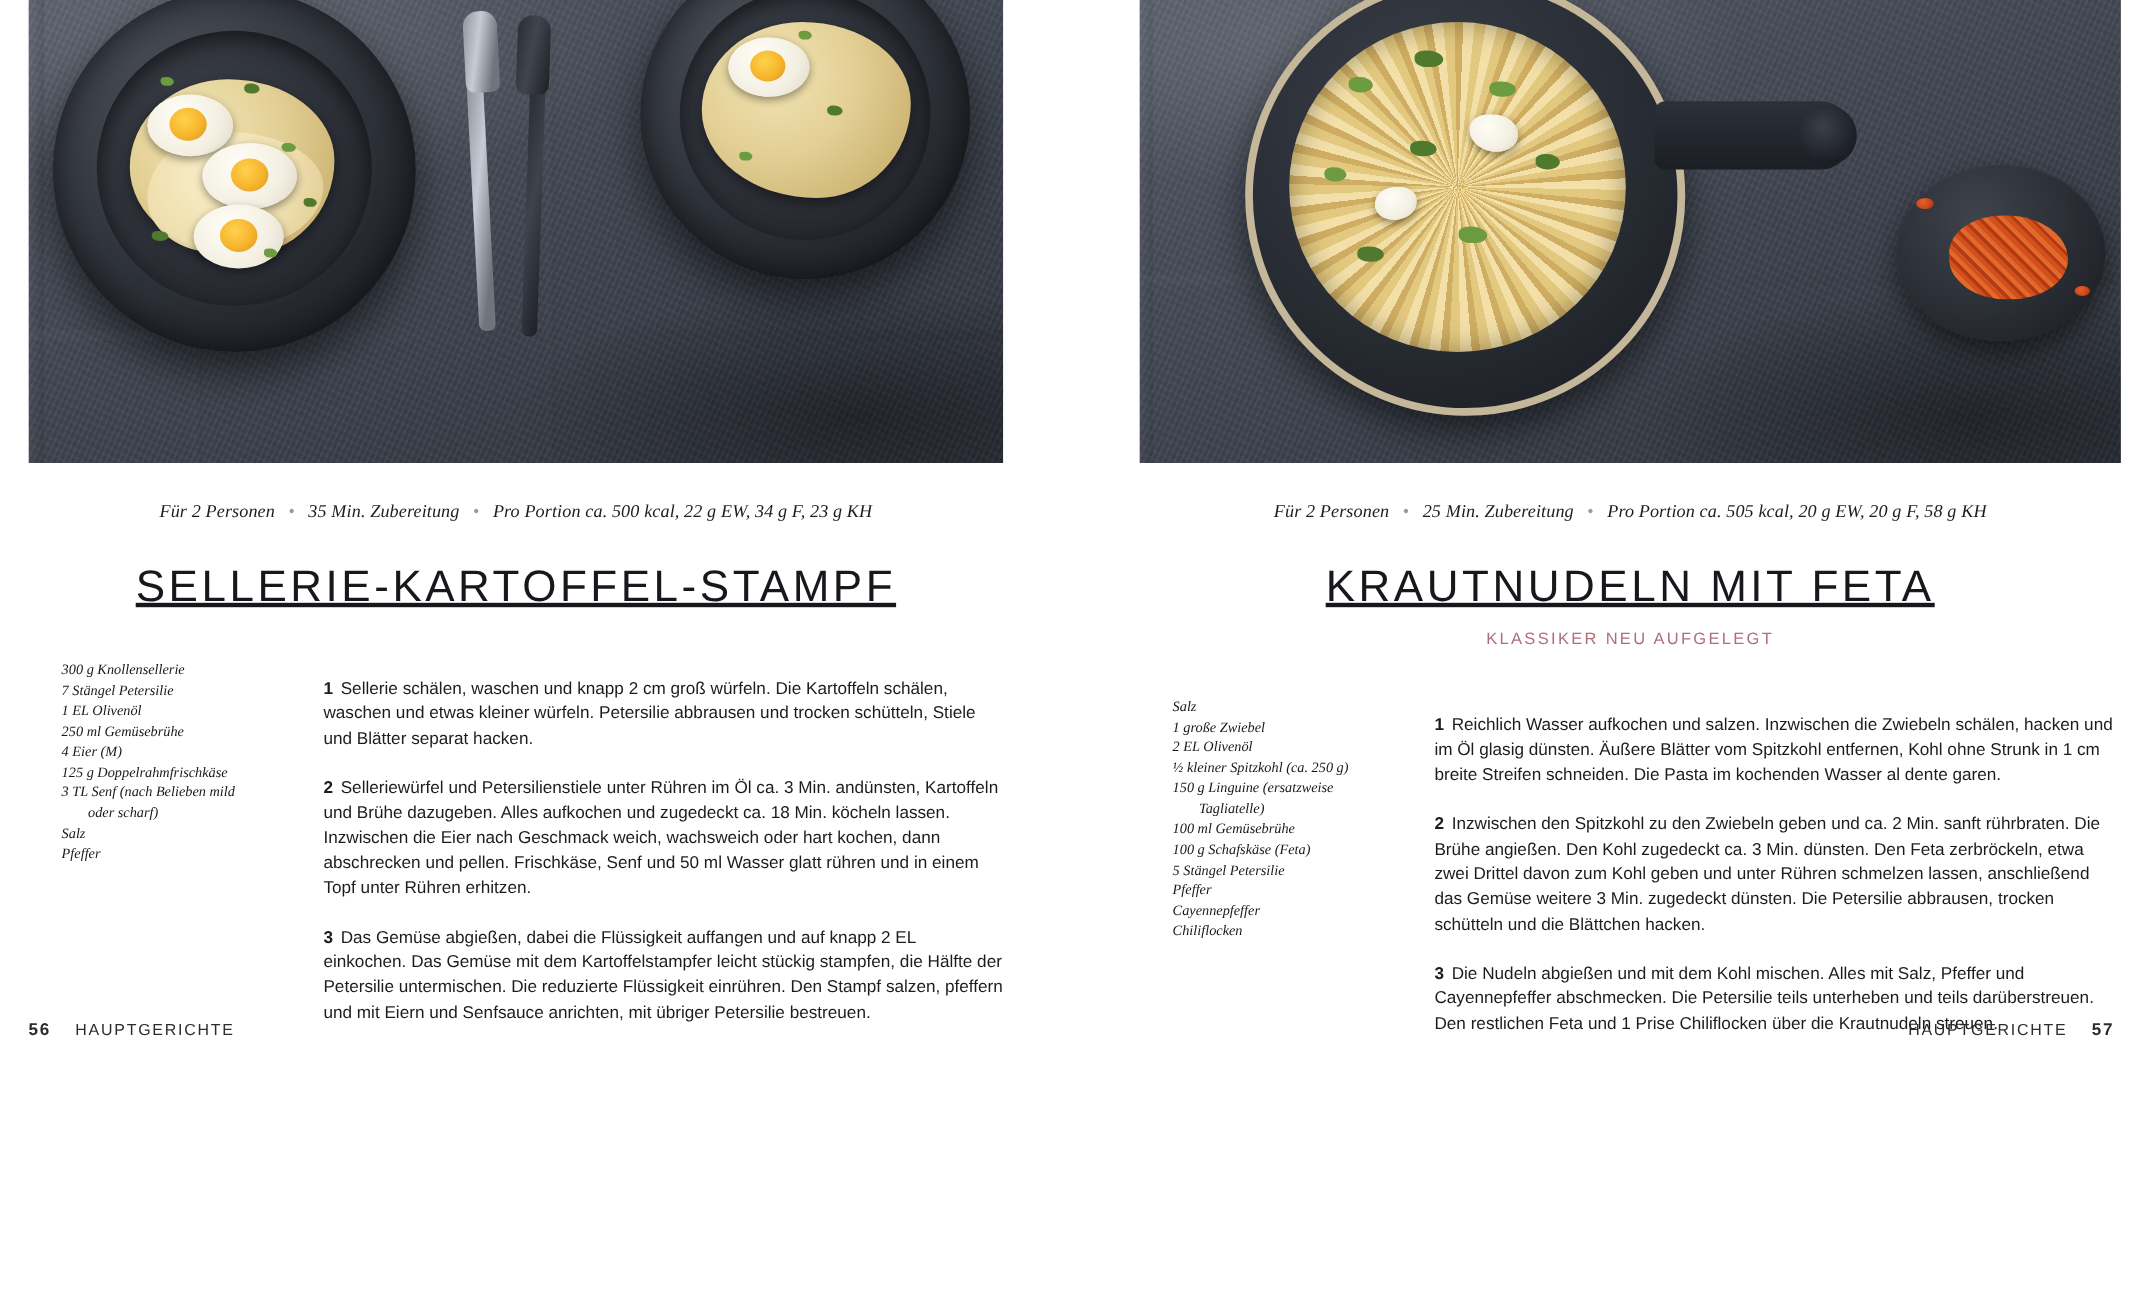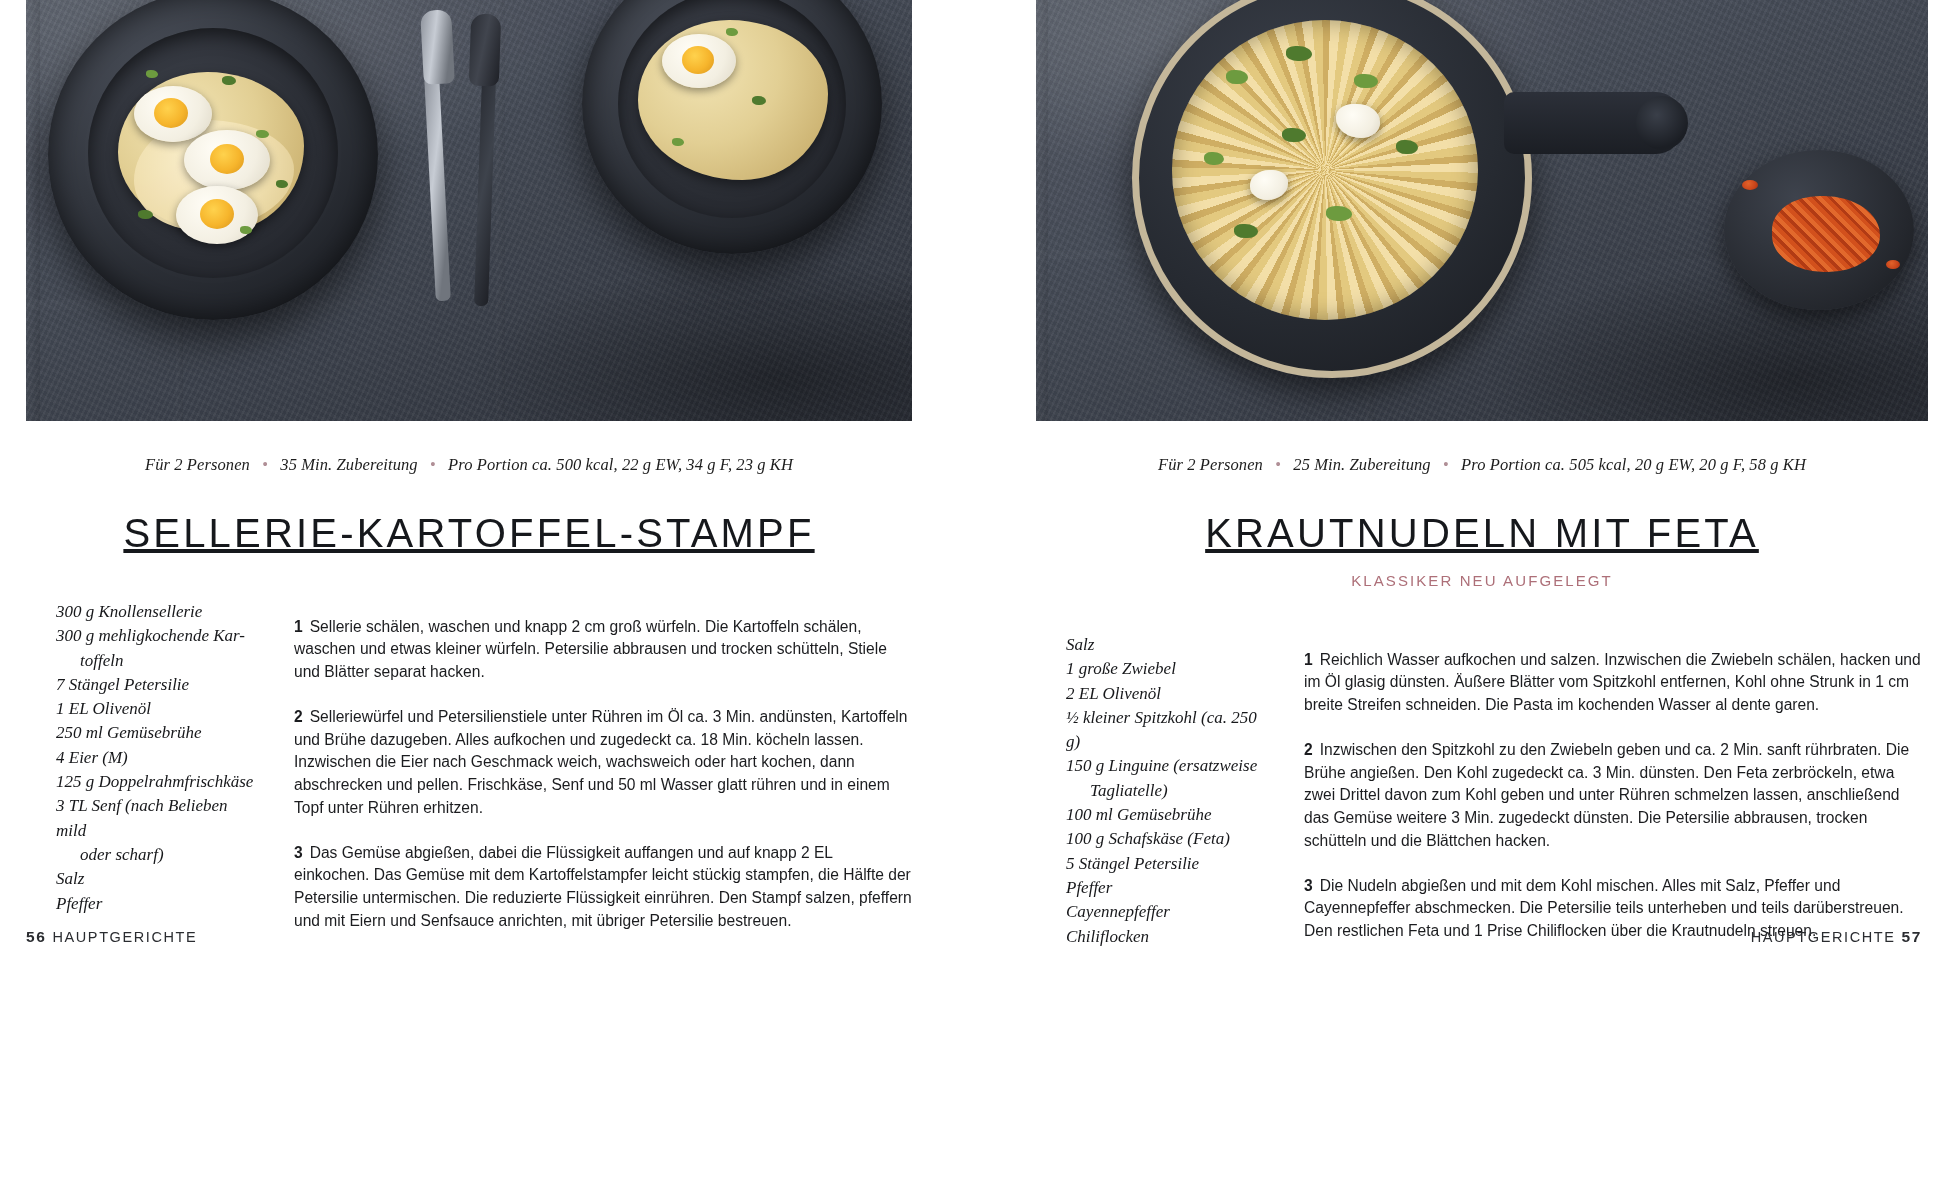--- a/index.html
+++ b/index.html
@@ -177,21 +177,21 @@
   .columns {
     display: flex;
     margin-top: 44px;
     gap: 36px;
   }
   .ingredients {
     width: 232px;
     flex: 0 0 232px;
     font-family: "Liberation Serif", serif;
     font-style: italic;
-    font-size: 17px;
+    font-size: 13px;
     line-height: 1.43;
     color: #17181b;
     padding-left: 30px;
     box-sizing: border-box;
   }
   .ingredients .ing { margin: 0; }
   .ingredients .ing .cont { display: block; padding-left: 24px; }
   .steps {
     flex: 1;
     font-size: 15.6px;
@@ -204,21 +204,21 @@
 
   
   .footer {
     position: absolute;
     bottom: 32px;
     font-size: 14.5px;
     letter-spacing: 1.6px;
     color: #2a2c30;
     display: flex;
     align-items: baseline;
-    gap: 6px;
+    gap: 22px;
   }
   .footer.left { left: 26px; }
   .footer.right { right: 26px; }
   .footer .pageno { font-weight: bold; font-size: 15.5px; }
   .gutter {
     position: absolute;
     left: 974px;
     top: 0;
     width: 1px;
     height: 1181px;
@@ -279,21 +279,20 @@
       <span>35 Min. Zubereitung</span>
       <span class="sep">•</span>
       <span>Pro Portion ca. 500 kcal, 22 g EW, 34 g F, 23 g KH</span>
     </div>
 
     <h1 class="recipe-title">SELLERIE-KARTOFFEL-STAMPF</h1>
 
     <div class="columns">
       <div class="ingredients">
         <p class="ing"><span>300 g Knollensellerie</span></p>
-        <p class="ing"><span>300 g mehligkochende Kar-</span><span class="cont">toffeln</span></p>
         <p class="ing"><span>7 Stängel Petersilie</span></p>
         <p class="ing"><span>1 EL Olivenöl</span></p>
         <p class="ing"><span>250 ml Gemüsebrühe</span></p>
         <p class="ing"><span>4 Eier (M)</span></p>
         <p class="ing"><span>125 g Doppelrahmfrischkäse</span></p>
         <p class="ing"><span>3 TL Senf (nach Belieben mild</span><span class="cont">oder scharf)</span></p>
         <p class="ing"><span>Salz</span></p>
         <p class="ing"><span>Pfeffer</span></p>
       </div>
 

